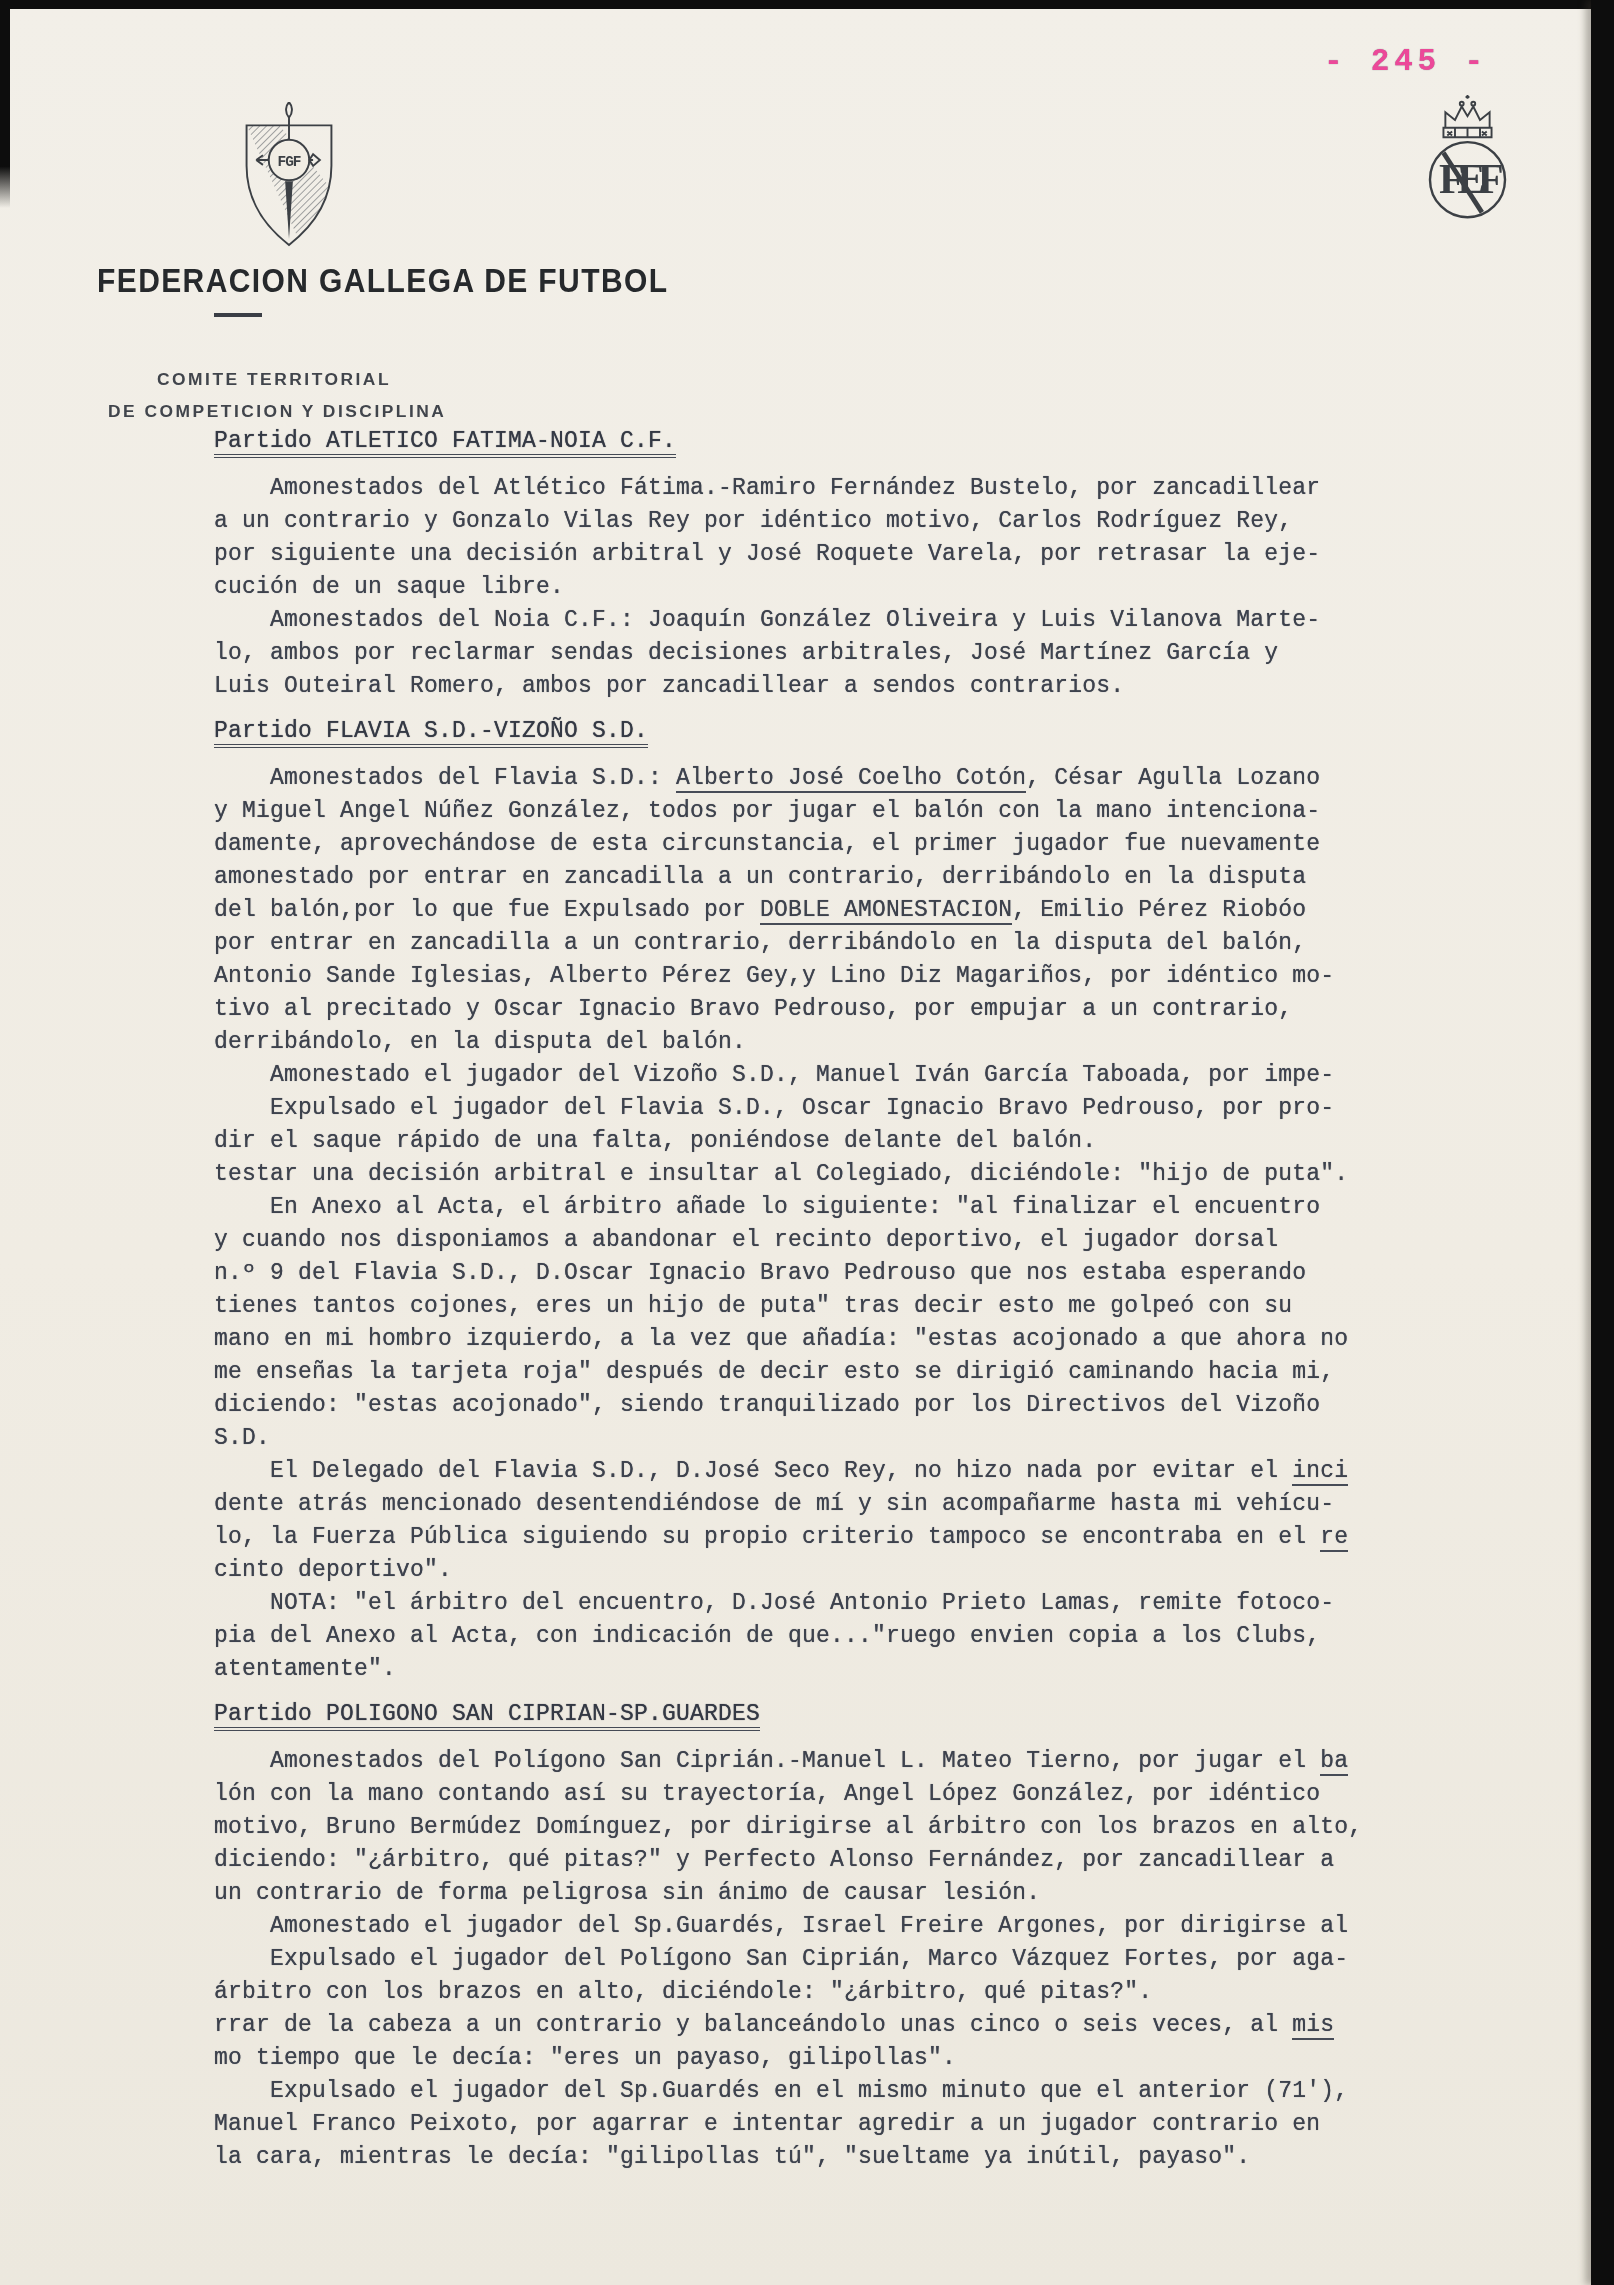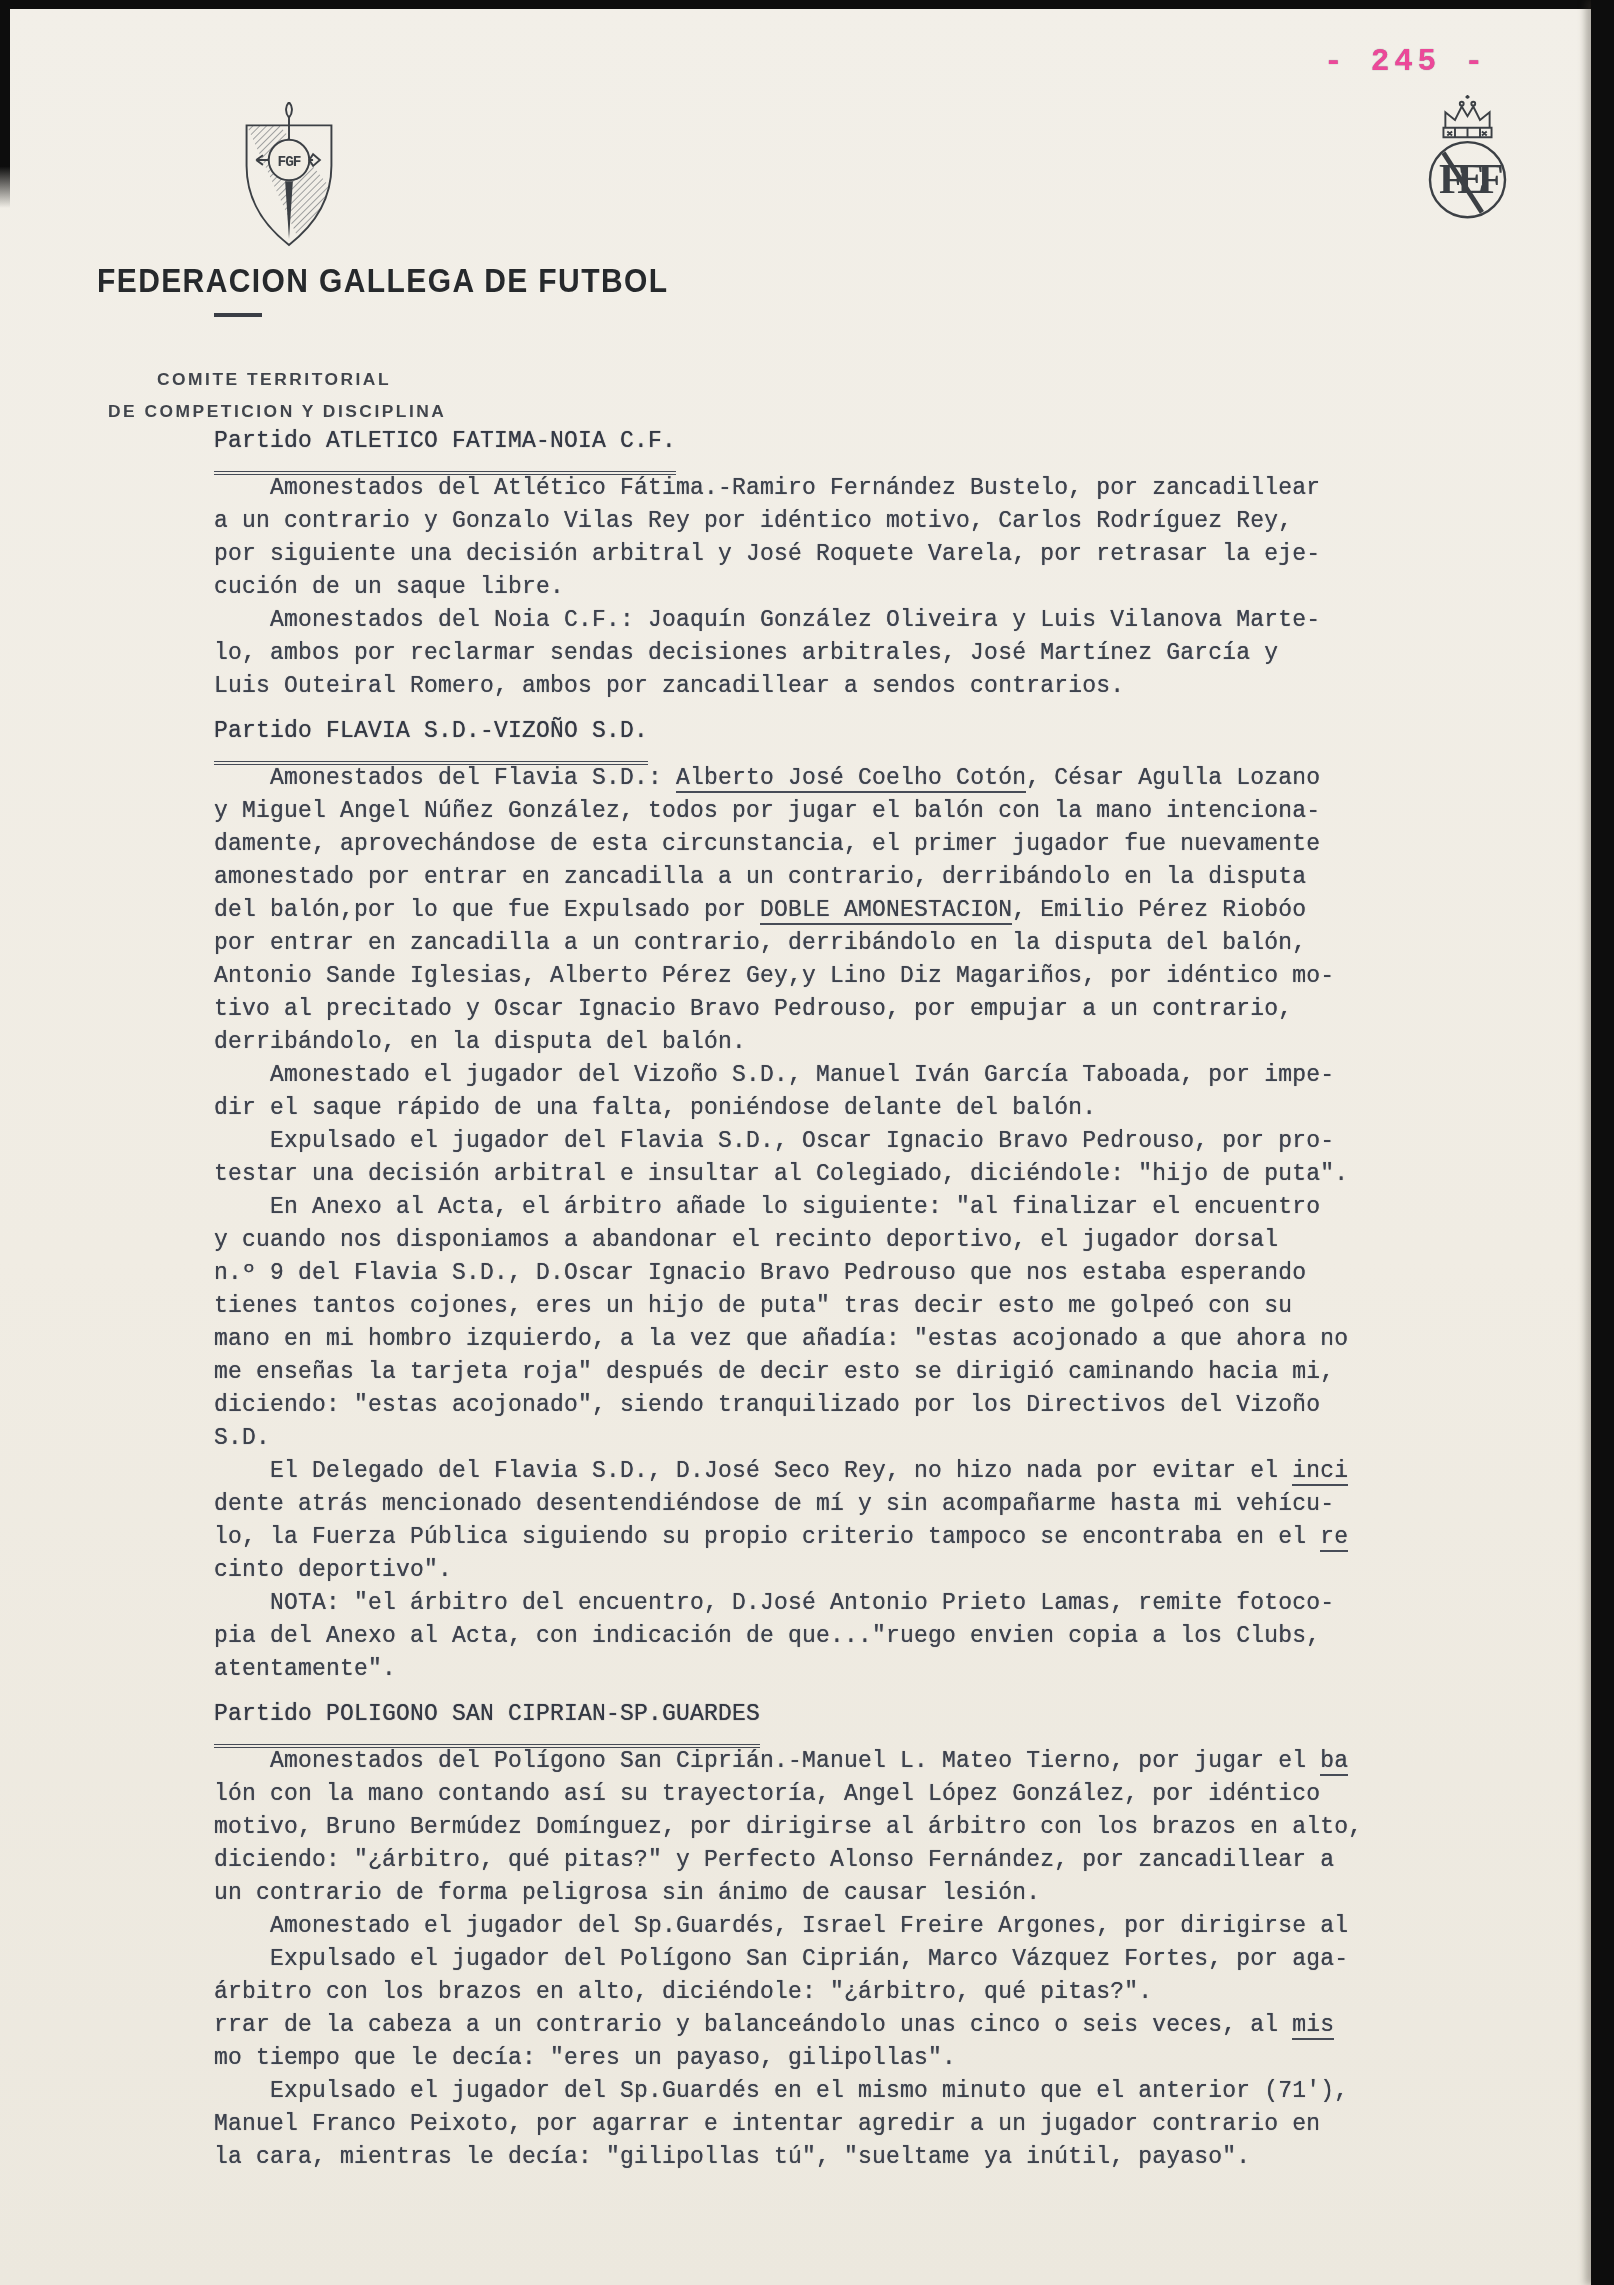--- a/index.html
+++ b/index.html
@@ -44,21 +44,21 @@
   .line{
     white-space:pre;font-size:23px;line-height:33px;letter-spacing:0.2px;
     text-shadow:0 0 0.7px rgba(50,55,70,.85);
   }
   .heading{
     white-space:pre;font-size:23px;line-height:33px;letter-spacing:0.2px;
     margin:12.6px 0 13.5px 0;color:#343944;
     text-shadow:0 0 0.9px rgba(45,50,65,.9);
   }
   .heading.first{margin-top:0;}
-  .heading-text{border-bottom:4.8px double #454a55;padding-bottom:17px;}
+  .heading-text{border-bottom:4.8px double #454a55;padding-bottom:0;}
   .u{border-bottom:2.9px solid #474c57;}
   svg .ink{stroke:#3c4045;fill:none;stroke-width:2;}
 </style>
 </head>
 <body>
 
 <div class="edge edge-top"></div>
 <div class="edge edge-left"></div>
 <div class="edge edge-right"></div>
 
@@ -115,22 +115,22 @@
     <div class="line"><span>    Amonestados del Flavia S.D.: </span><span class="u">Alberto José Coelho Cotón</span><span>, César Agulla Lozano</span></div>
     <div class="line"><span>y Miguel Angel Núñez González, todos por jugar el balón con la mano intenciona-</span></div>
     <div class="line"><span>damente, aprovechándose de esta circunstancia, el primer jugador fue nuevamente</span></div>
     <div class="line"><span>amonestado por entrar en zancadilla a un contrario, derribándolo en la disputa</span></div>
     <div class="line"><span>del balón,por lo que fue Expulsado por </span><span class="u">DOBLE AMONESTACION</span><span>, Emilio Pérez Riobóo</span></div>
     <div class="line"><span>por entrar en zancadilla a un contrario, derribándolo en la disputa del balón,</span></div>
     <div class="line"><span>Antonio Sande Iglesias, Alberto Pérez Gey,y Lino Diz Magariños, por idéntico mo-</span></div>
     <div class="line"><span>tivo al precitado y Oscar Ignacio Bravo Pedrouso, por empujar a un contrario,</span></div>
     <div class="line"><span>derribándolo, en la disputa del balón.</span></div>
     <div class="line"><span>    Amonestado el jugador del Vizoño S.D., Manuel Iván García Taboada, por impe-</span></div>
+    <div class="line"><span>    Expulsado el jugador del Flavia S.D., Oscar Ignacio Bravo Pedrouso, por pro-</span></div>
     <div class="line"><span>dir el saque rápido de una falta, poniéndose delante del balón.</span></div>
-    <div class="line"><span>    Expulsado el jugador del Flavia S.D., Oscar Ignacio Bravo Pedrouso, por pro-</span></div>
     <div class="line"><span>testar una decisión arbitral e insultar al Colegiado, diciéndole: "hijo de puta".</span></div>
     <div class="line"><span>    En Anexo al Acta, el árbitro añade lo siguiente: "al finalizar el encuentro</span></div>
     <div class="line"><span>y cuando nos disponiamos a abandonar el recinto deportivo, el jugador dorsal</span></div>
     <div class="line"><span>n.º 9 del Flavia S.D., D.Oscar Ignacio Bravo Pedrouso que nos estaba esperando</span></div>
     <div class="line"><span>tienes tantos cojones, eres un hijo de puta" tras decir esto me golpeó con su</span></div>
     <div class="line"><span>mano en mi hombro izquierdo, a la vez que añadía: "estas acojonado a que ahora no</span></div>
     <div class="line"><span>me enseñas la tarjeta roja" después de decir esto se dirigió caminando hacia mi,</span></div>
     <div class="line"><span>diciendo: "estas acojonado", siendo tranquilizado por los Directivos del Vizoño</span></div>
     <div class="line"><span>S.D.</span></div>
     <div class="line"><span>    El Delegado del Flavia S.D., D.José Seco Rey, no hizo nada por evitar el </span><span class="u">inci</span></div>

